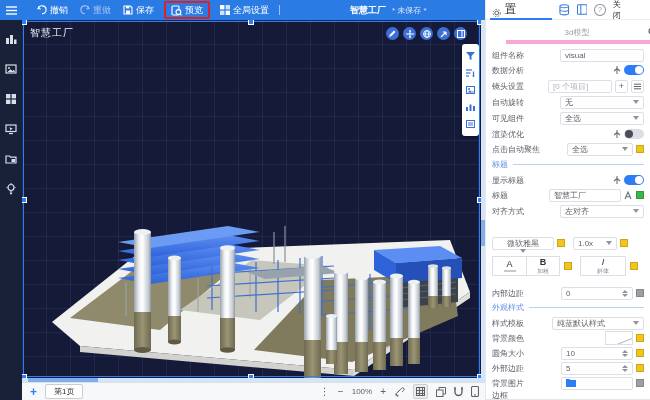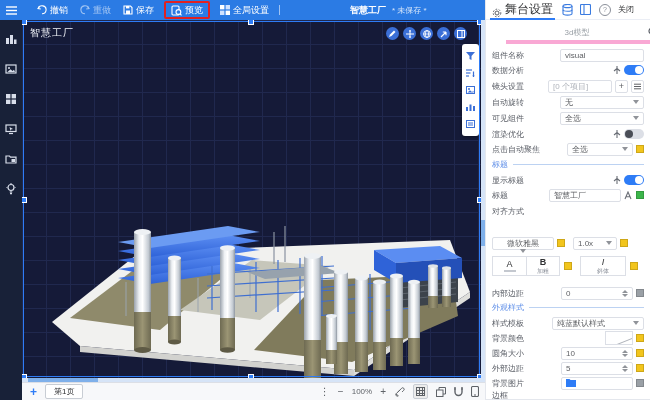--- a/index.html
+++ b/index.html
@@ -41,21 +41,21 @@
   #page-tab{margin-left:8px;height:13px;padding:0 8px;background:#fff;border:1px solid #c8cdd4;border-radius:2px;display:flex;align-items:center;font-size:8px;color:#303133;cursor:pointer;}
   #bb-right{margin-left:auto;display:flex;align-items:center;gap:8px;padding-right:6px;}
   .bb-ico{display:flex;align-items:center;justify-content:center;cursor:pointer;color:#5f6368;}
   .bb-ico.boxed{border:1px solid #c8cdd4;background:#ececec;border-radius:2px;width:13px;height:13px;}
   #zoom-val{font-size:8px;color:#5f6368;}
   
   #rpanel{left:485px;top:0;width:165px;height:400px;background:#fff;border-left:1px solid #e4e7ed;box-sizing:border-box;}
   #rp-header{left:0;top:0;width:100%;height:20px;border-bottom:1px solid #ebeef5;display:flex;align-items:center;padding:0 4px;box-sizing:border-box;gap:7px;}
   #rp-tab{display:flex;align-items:flex-end;gap:3px;height:20px;border-bottom:2px solid #2e7cf6;box-sizing:border-box;font-size:12px;color:#303133;padding:0 2px;cursor:pointer;}
   #rp-help{width:10px;height:10px;border:1px solid #8a8f99;border-radius:50%;font-size:7px;color:#8a8f99;display:flex;align-items:center;justify-content:center;margin-left:auto;cursor:pointer;}
-  #rp-close{font-size:8px;color:#303133;cursor:pointer;margin-right:12px;}
+  #rp-close{font-size:8px;color:#303133;cursor:pointer;margin-right:18px;}
   #rp-search{left:20px;top:24px;width:152px;height:16px;border-bottom:4px solid #f9a8d4;display:flex;align-items:center;}
   #rp-search .q{flex:1;text-align:center;font-size:8px;color:#9aa0a6;}
   .prow{position:absolute;left:6px;width:152px;height:14px;display:flex;align-items:center;}
   .plabel{font-size:8px;color:#5a5e66;white-space:nowrap;}
   .ctl{margin-left:auto;display:flex;align-items:center;gap:3px;}
   .inp,.sel,.numb{height:13px;border:1px solid #dcdfe6;border-radius:2px;background:#fff;font-size:8px;color:#606266;display:flex;align-items:center;padding:0 4px;box-sizing:border-box;}
   .inp{width:84px;}
   .sel{width:84px;justify-content:space-between;cursor:pointer;}
   .numb{width:72px;justify-content:space-between;}
   .chev{width:0;height:0;border-left:3px solid transparent;border-right:3px solid transparent;border-top:4px solid #909399;}
@@ -600,20 +600,26 @@
       <div class="inp" style="width:72px;">智慧工厂</div>
       <svg width="9" height="9" viewBox="0 0 9 9">
           <path d="M1 8 L4 1 L7 8 M2.2 5.7 H5.8" fill="none" stroke="#6a6e76" stroke-width="1.1"></path>
         </svg>
       <div class="swatch" style="background:#3cb54a;"></div>
     </div>
   </div>
 
   <div class="prow" style="top:204px;">
     <span class="plabel">对齐方式</span>
+    <div class="ctl">
+        <div class="sel">
+          <span>左对齐</span>
+          <i class="chev"></i>
+        </div>
+      </div>
   </div>
 
 
   <div class="prow" style="top:235px;height:16px;">
     <div class="sel" style="width:62px;flex-direction:column;">
         <span>微软雅黑</span>
         <i class="chev"></i>
       </div>
     <div class="swatch" style="background:#f2c51d;margin-left:3px;"></div>
     <div class="sel" style="width:44px;margin-left:8px;">

